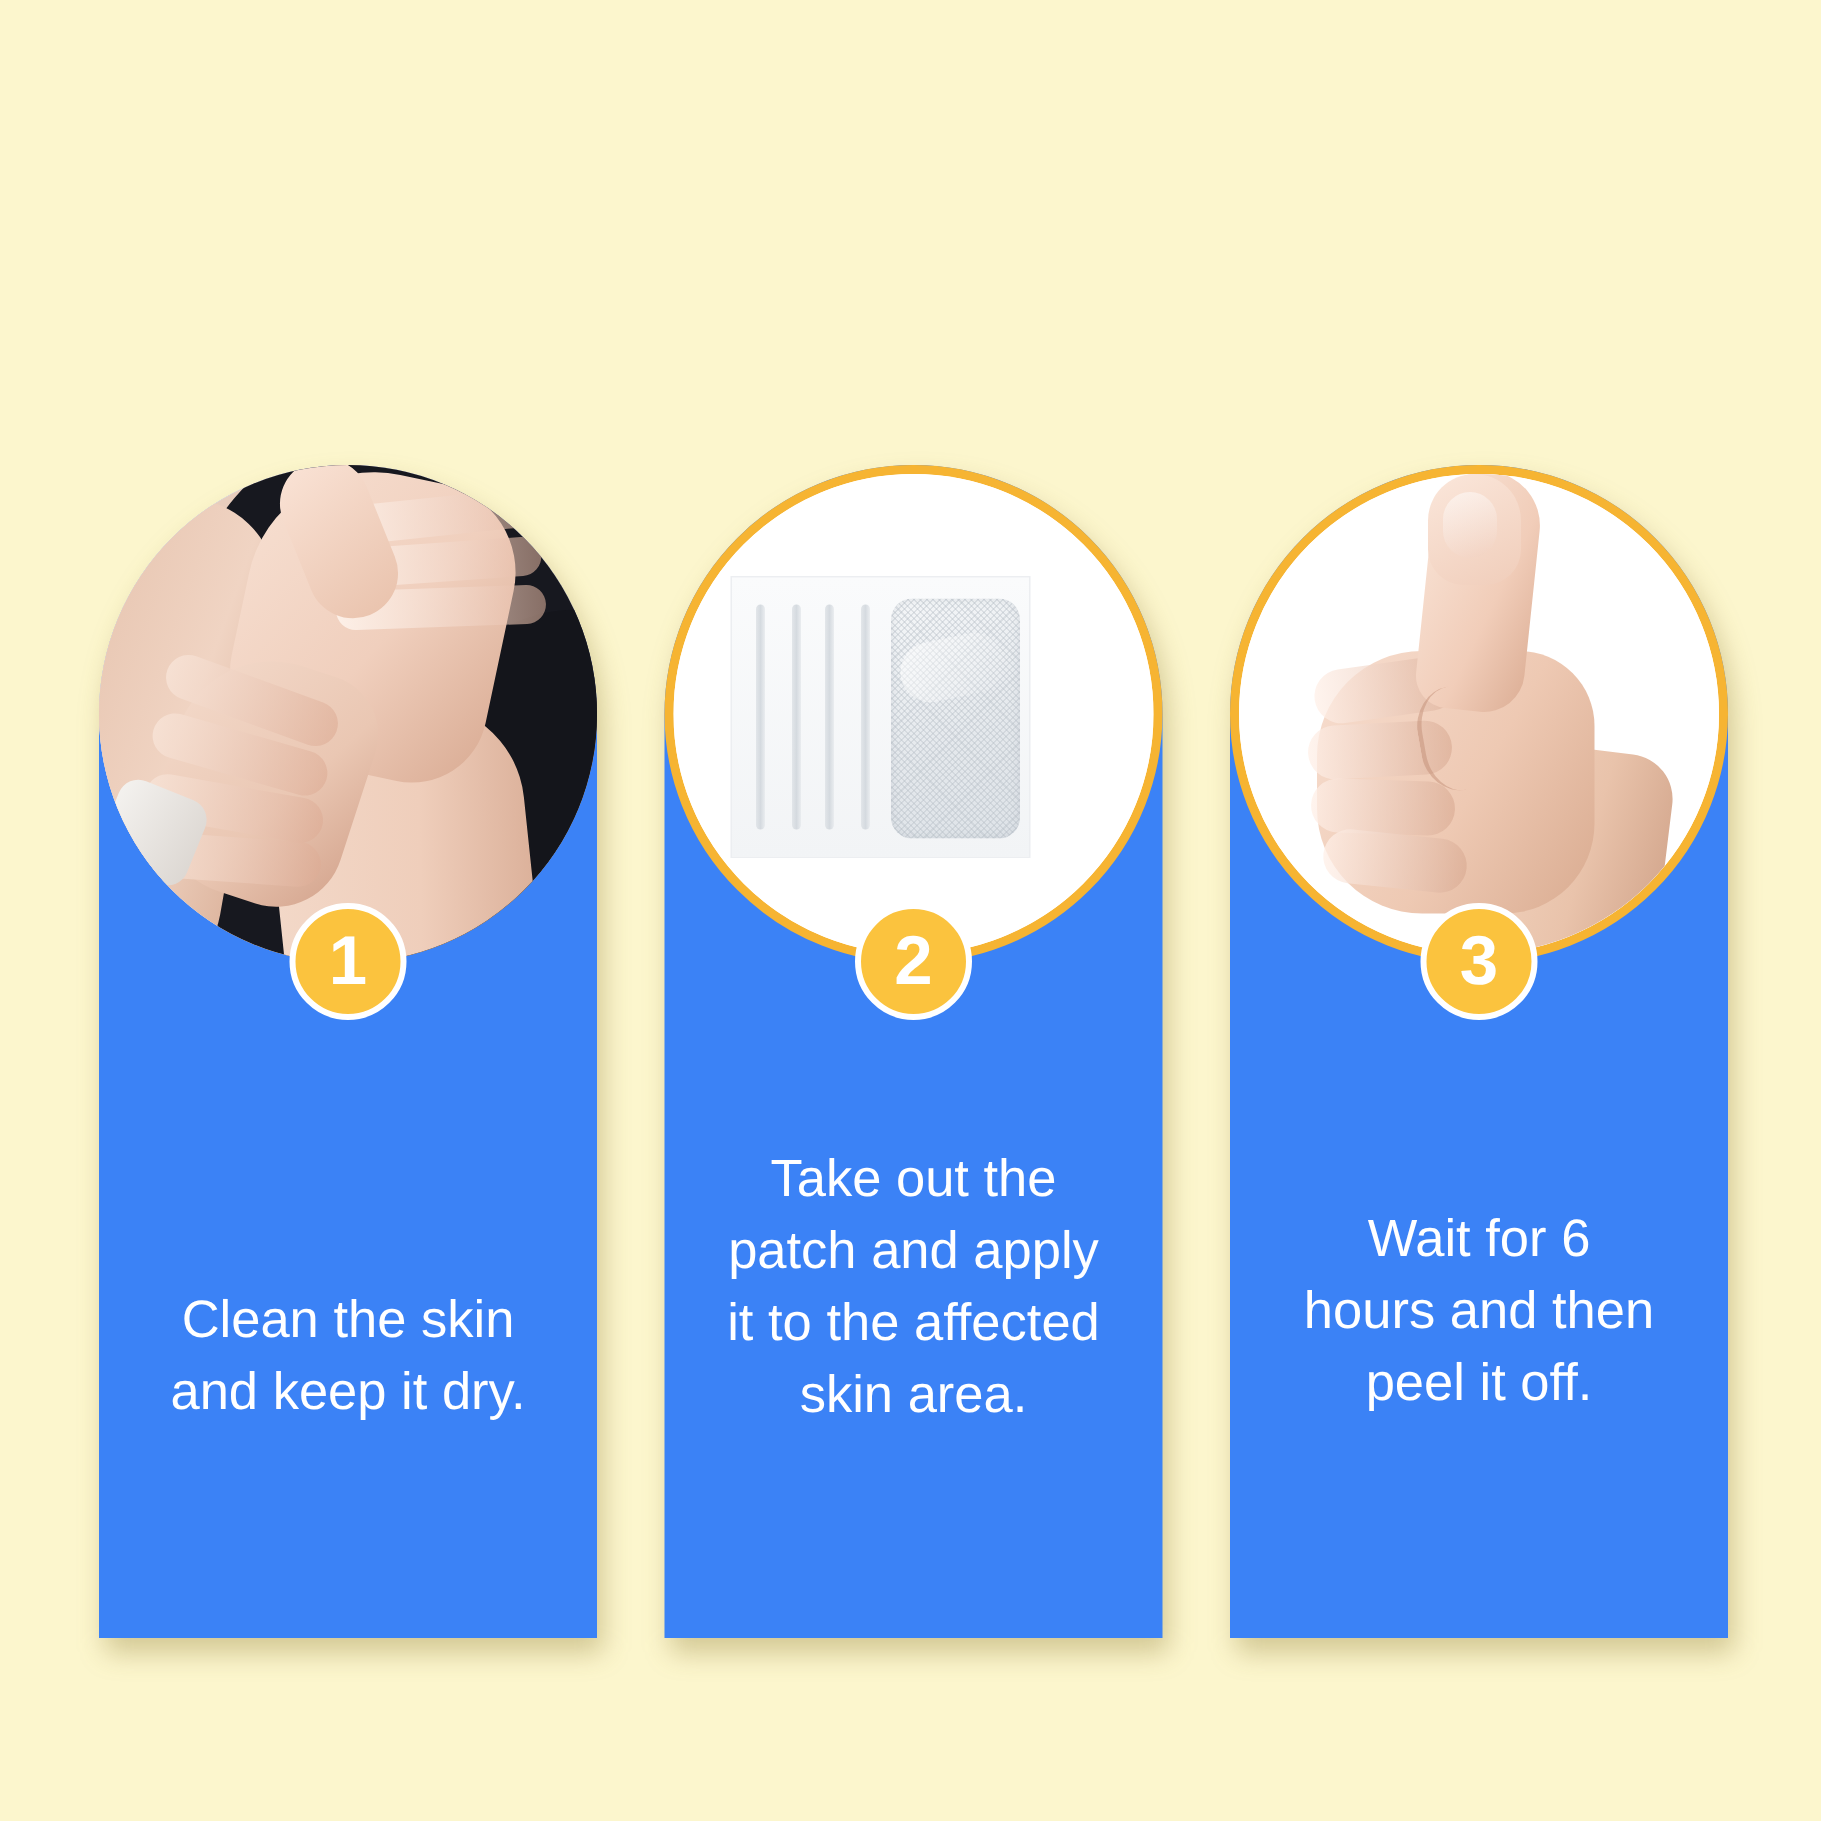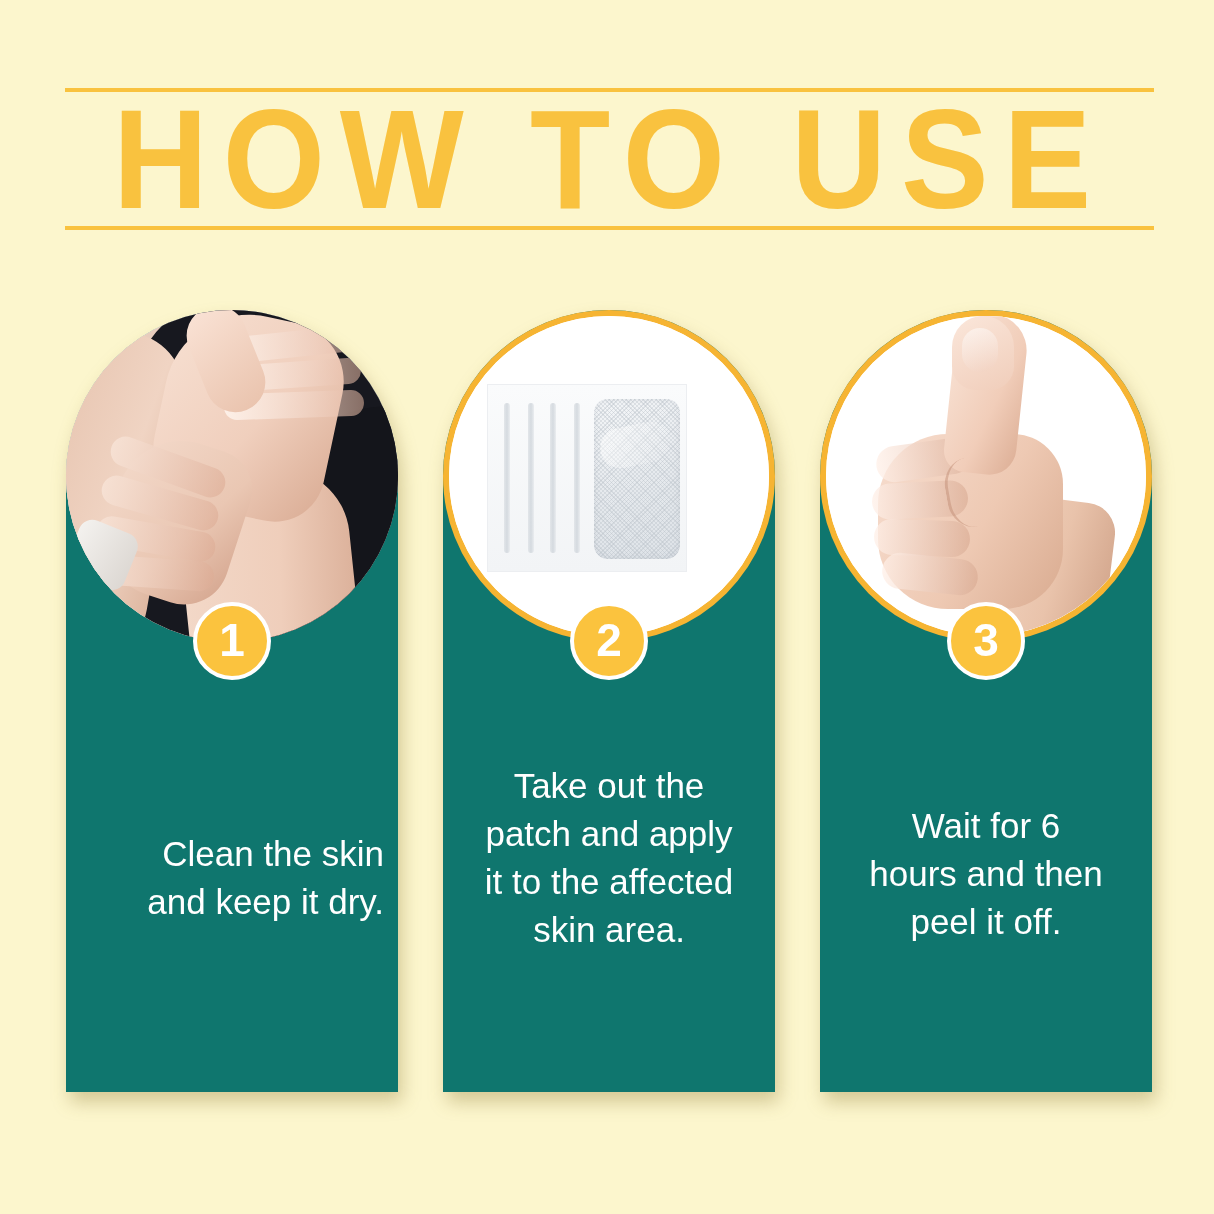--- a/index.html
+++ b/index.html
@@ -83,21 +83,21 @@
     background: rgba(120, 95, 20, 0.30);
     filter: blur(9px);
     z-index: 0;
   }
   .card-body {
     position: absolute;
     left: 0;
     top: 0;
     width: 332px;
     height: 782px;
-    background: #0f766e;
+    background: #3b82f6;
     border-radius: 166px 166px 0 0;
     z-index: 1;
     overflow: hidden;
   }
 
   
   .photo-circle {
     position: absolute;
     left: 0;
     top: 0;
@@ -379,34 +379,29 @@
     left: 14px;
     width: 304px;
     color: #ffffff;
     font-size: 35px;
     line-height: 48px;
     text-align: center;
     font-weight: 300;
     z-index: 3;
     white-space: pre-line;
   }
-  .card.c1 .caption { top: 520px; text-align: right; }
+  .card.c1 .caption { top: 546px; }
   .card.c2 .caption { top: 452px; }
   .card.c3 .caption { top: 492px; }
 </style>
 </head>
 <body>
 
 <div class="page">
 
-  <div class="header">
-    <div class="rule top"></div>
-    <div class="page-title">HOW TO USE</div>
-    <div class="rule bottom"></div>
-  </div>
 
   <div class="cards">
 
     <div class="card c1">
       <div class="card-shadow"></div>
       <div class="card-body">
         <div class="caption">Clean the skin
 and keep it dry.</div>
       </div>
       <div class="photo-circle">

